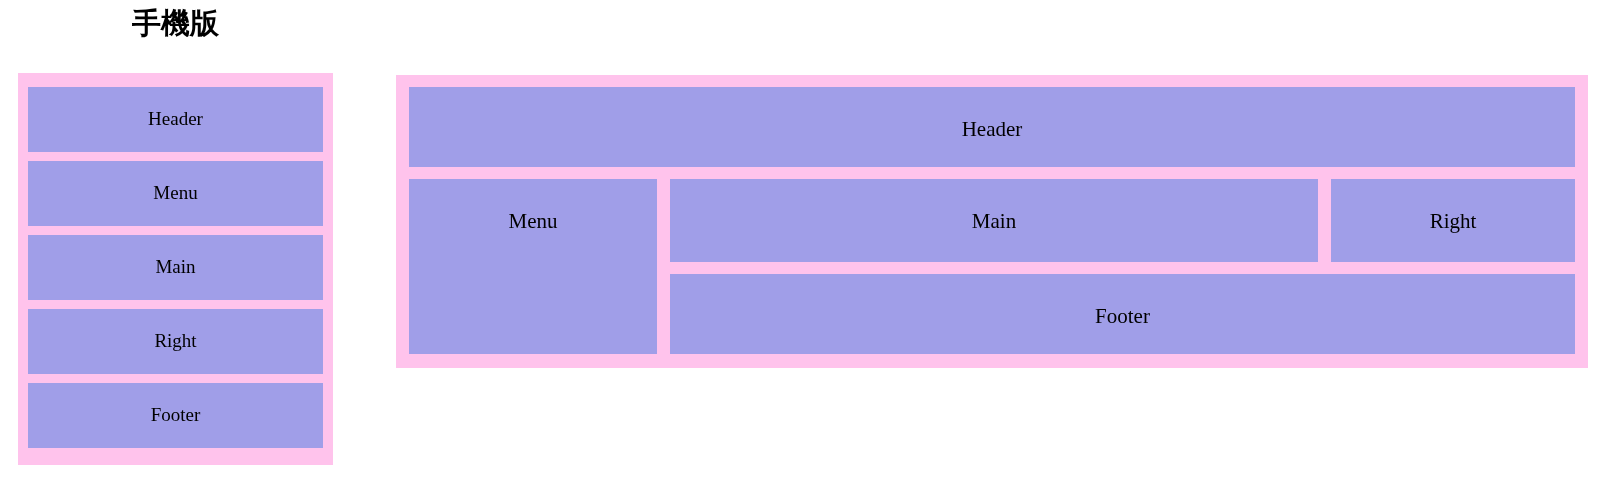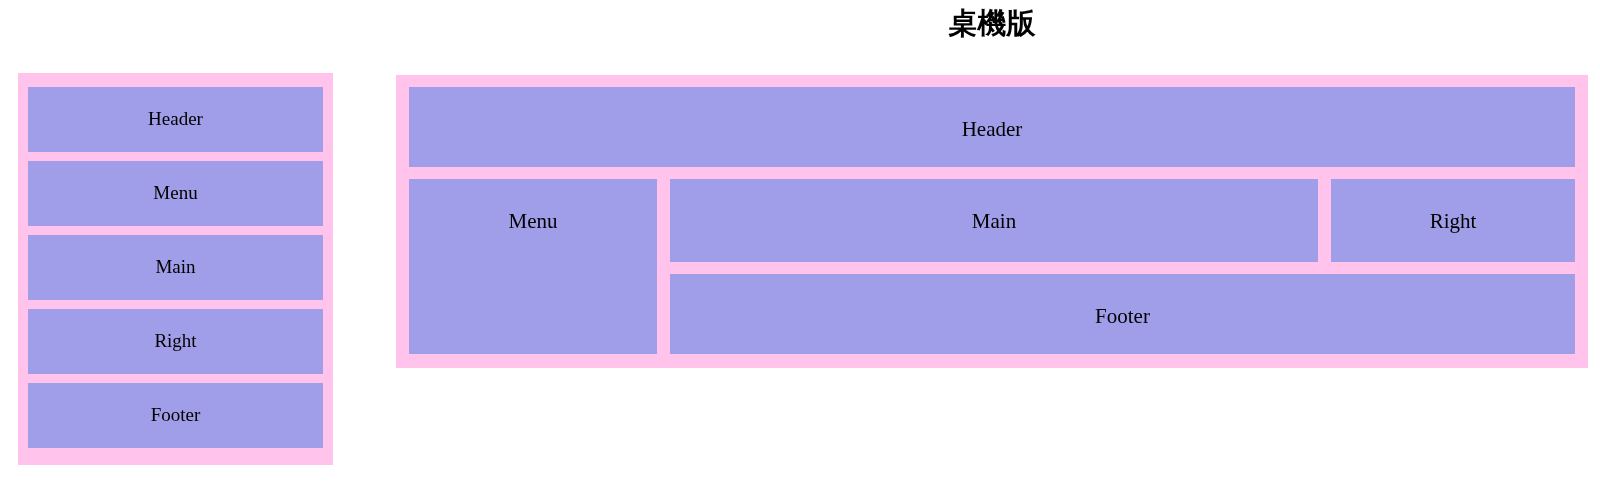--- a/index.html
+++ b/index.html
@@ -79,22 +79,22 @@
   .area-menu   { grid-area: menu; }
   .area-main   { grid-area: main; }
   .area-right  { grid-area: right; }
   .area-footer { grid-area: footer; }
 </style>
 </head>
 <body>
 
 <div class="canvas">
 
+  <div class="section-title mobile-title">手機版</div>
 
-  <div class="section-title desktop-title">桌機版</div>
 
   <div class="mobile-container">
     <div class="m-item">Header</div>
     <div class="m-item">Menu</div>
     <div class="m-item">Main</div>
     <div class="m-item">Right</div>
     <div class="m-item">Footer</div>
   </div>
 
   <div class="desktop-container">

